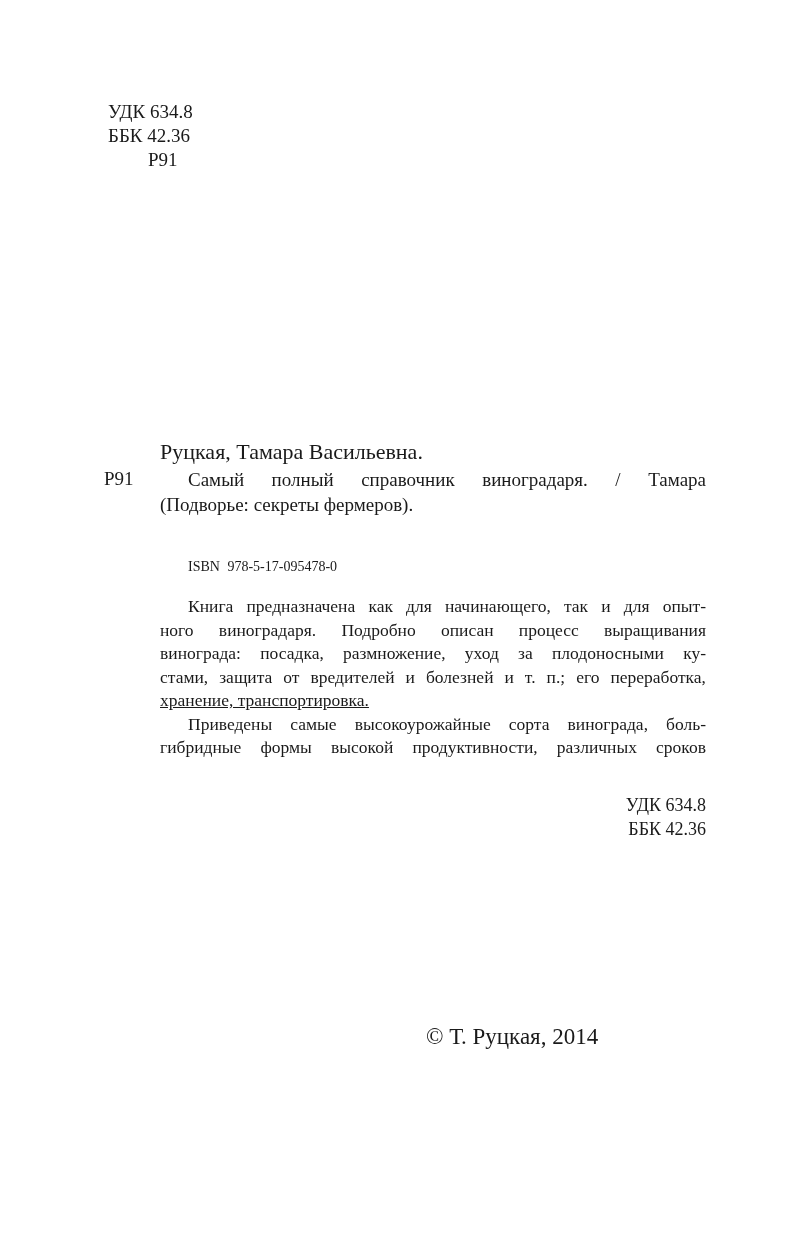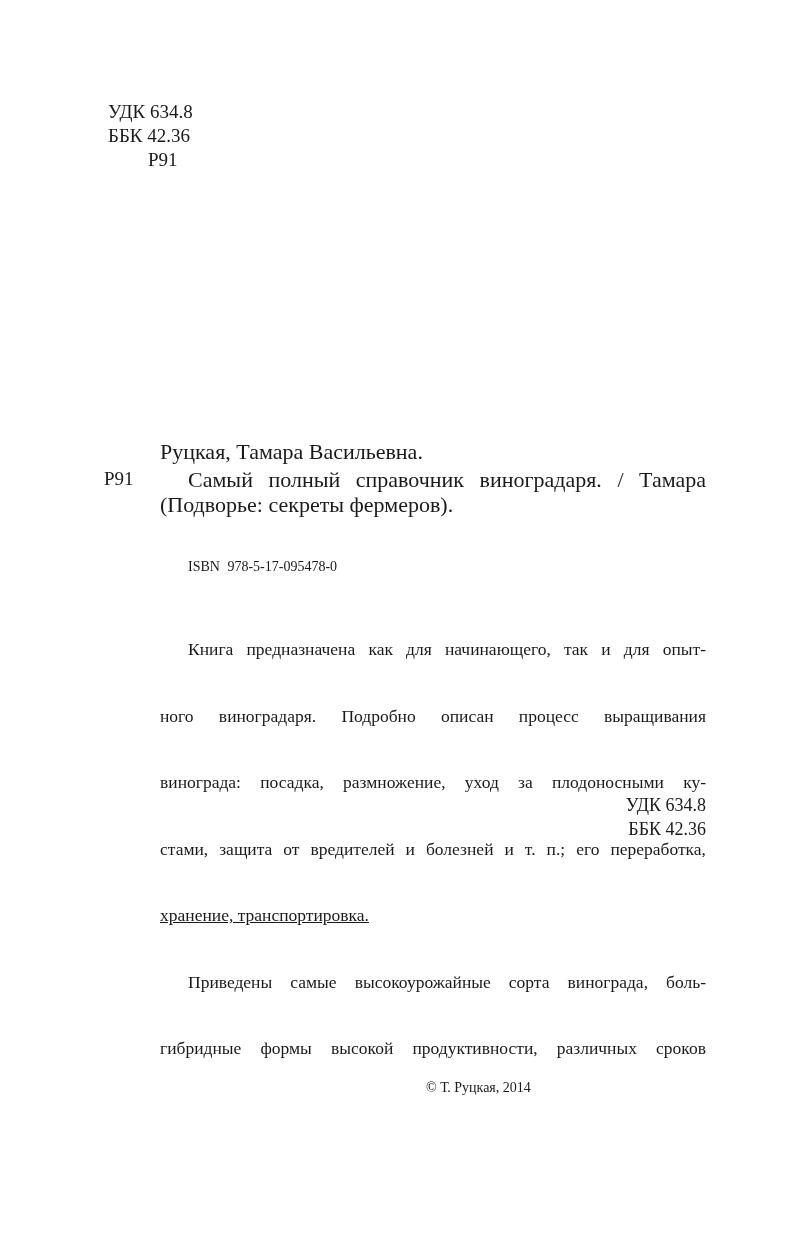--- a/index.html
+++ b/index.html
@@ -6,31 +6,31 @@
     body {
       width: 786px; height: 1241px; position: relative; overflow: hidden;
       font-family: "Liberation Serif", "DejaVu Serif", serif;
       color: #1a1a1a;
     }
     .abs { position: absolute; white-space: nowrap; }
     .top-codes { left: 108px; top: 100px; font-size: 19px; line-height: 24px; }
     .top-codes .p91 { padding-left: 40px; }
     .author { left: 160px; top: 440px; font-size: 22px; line-height: 24px; font-weight: normal; }
     .p91-side { left: 104px; top: 467px; font-size: 19px; line-height: 24px; }
-    .title-block { left: 160px; top: 467px; width: 546px; font-size: 22px; line-height: 25px; white-space: normal; }
+    .title-block { left: 160px; top: 467px; width: 546px; font-size: 19px; line-height: 25px; white-space: normal; }
     .title-block .line { display: block; text-align: justify; text-align-last: justify; }
     .title-block .line.last { text-align-last: left; }
     .title-block .line.first { text-indent: 28px; }
     .isbn { left: 188px; top: 555px; font-size: 14px; line-height: 24px; word-spacing: 4px; }
     .annotation { left: 160px; top: 595px; width: 546px; font-size: 17.5px; line-height: 23.5px; white-space: normal; }
-    .annotation .line { display: block; text-align: justify; text-align-last: justify; margin-top: 43px; }
+    .annotation .line { display: block; text-align: justify; text-align-last: justify; }
     .annotation .line.last { text-align-last: left; text-decoration: underline; }
     .annotation .line.indent { text-indent: 28px; }
     .bottom-codes { right: 80px; top: 793px; font-size: 18px; line-height: 24px; text-align: right; }
-    .copyright { left: 426px; top: 1075px; font-size: 14px; line-height: 26px; }
+    .copyright { left: 426px; top: 1024px; font-size: 23px; line-height: 26px; }
   </style>
 </head>
 <body>
 
 <div class="abs top-codes">
   <div>УДК 634.8</div>
   <div>ББК 42.36</div>
   <div class="p91">Р91</div>
 </div>
 

